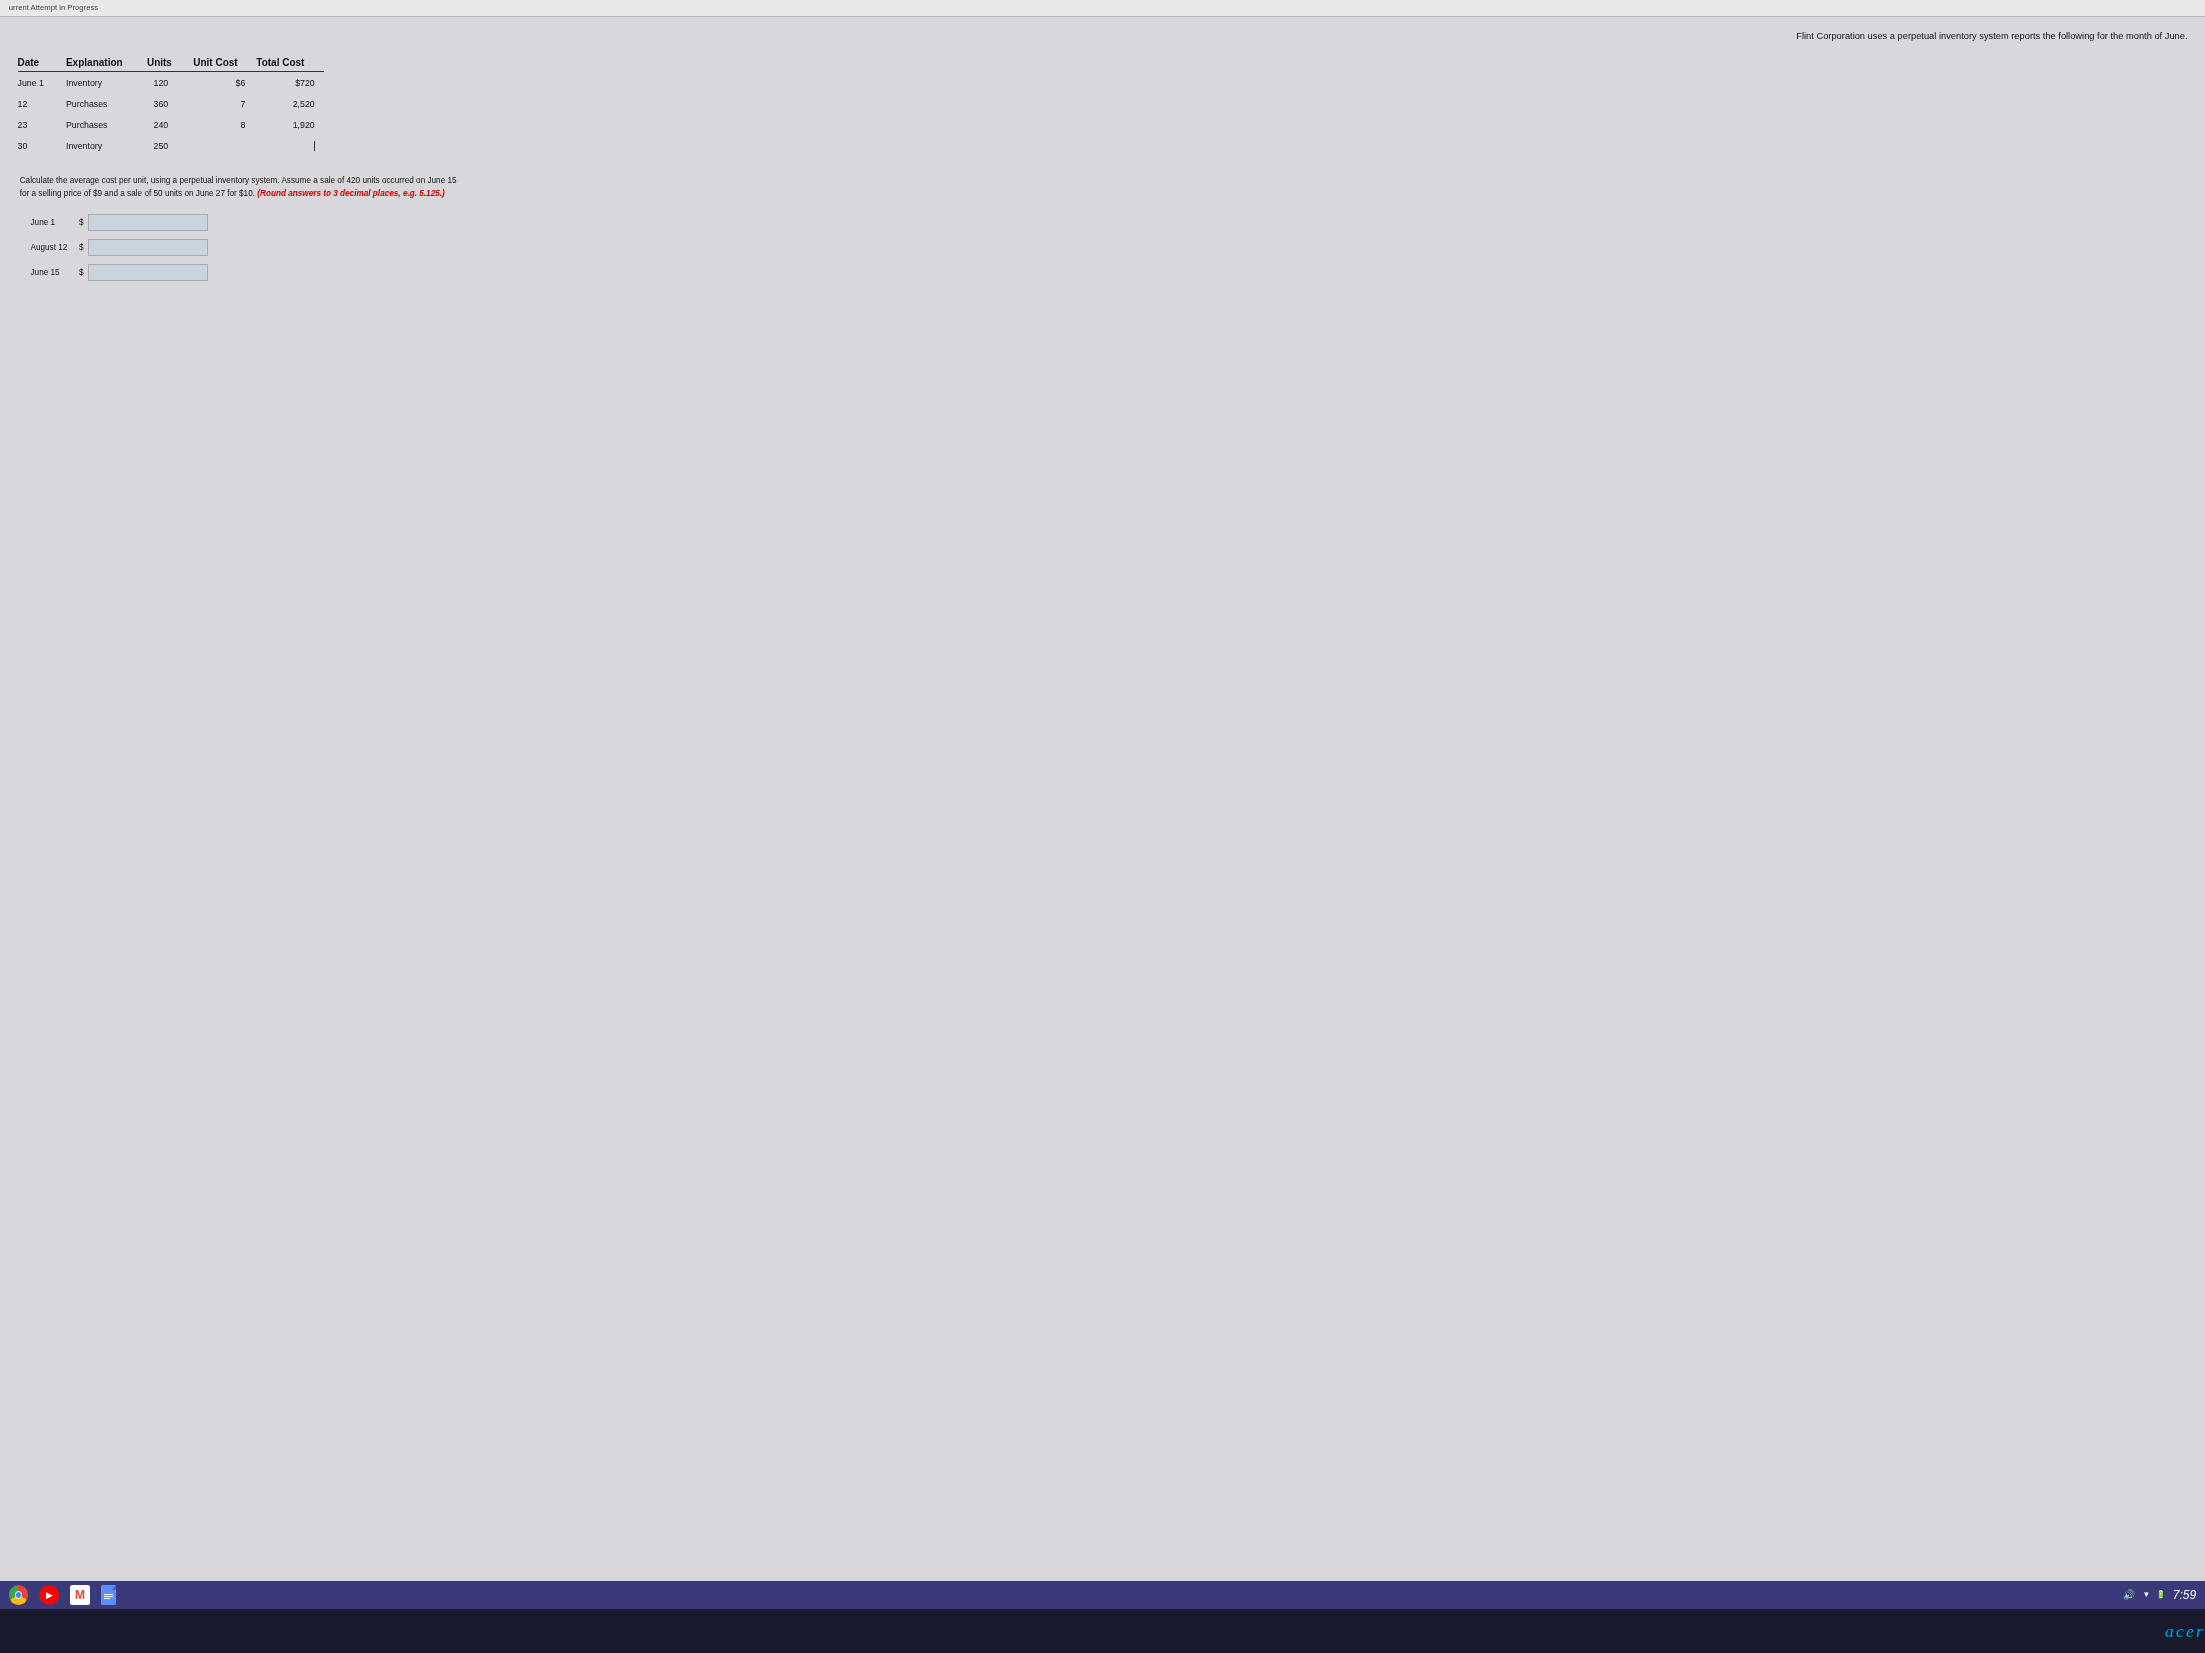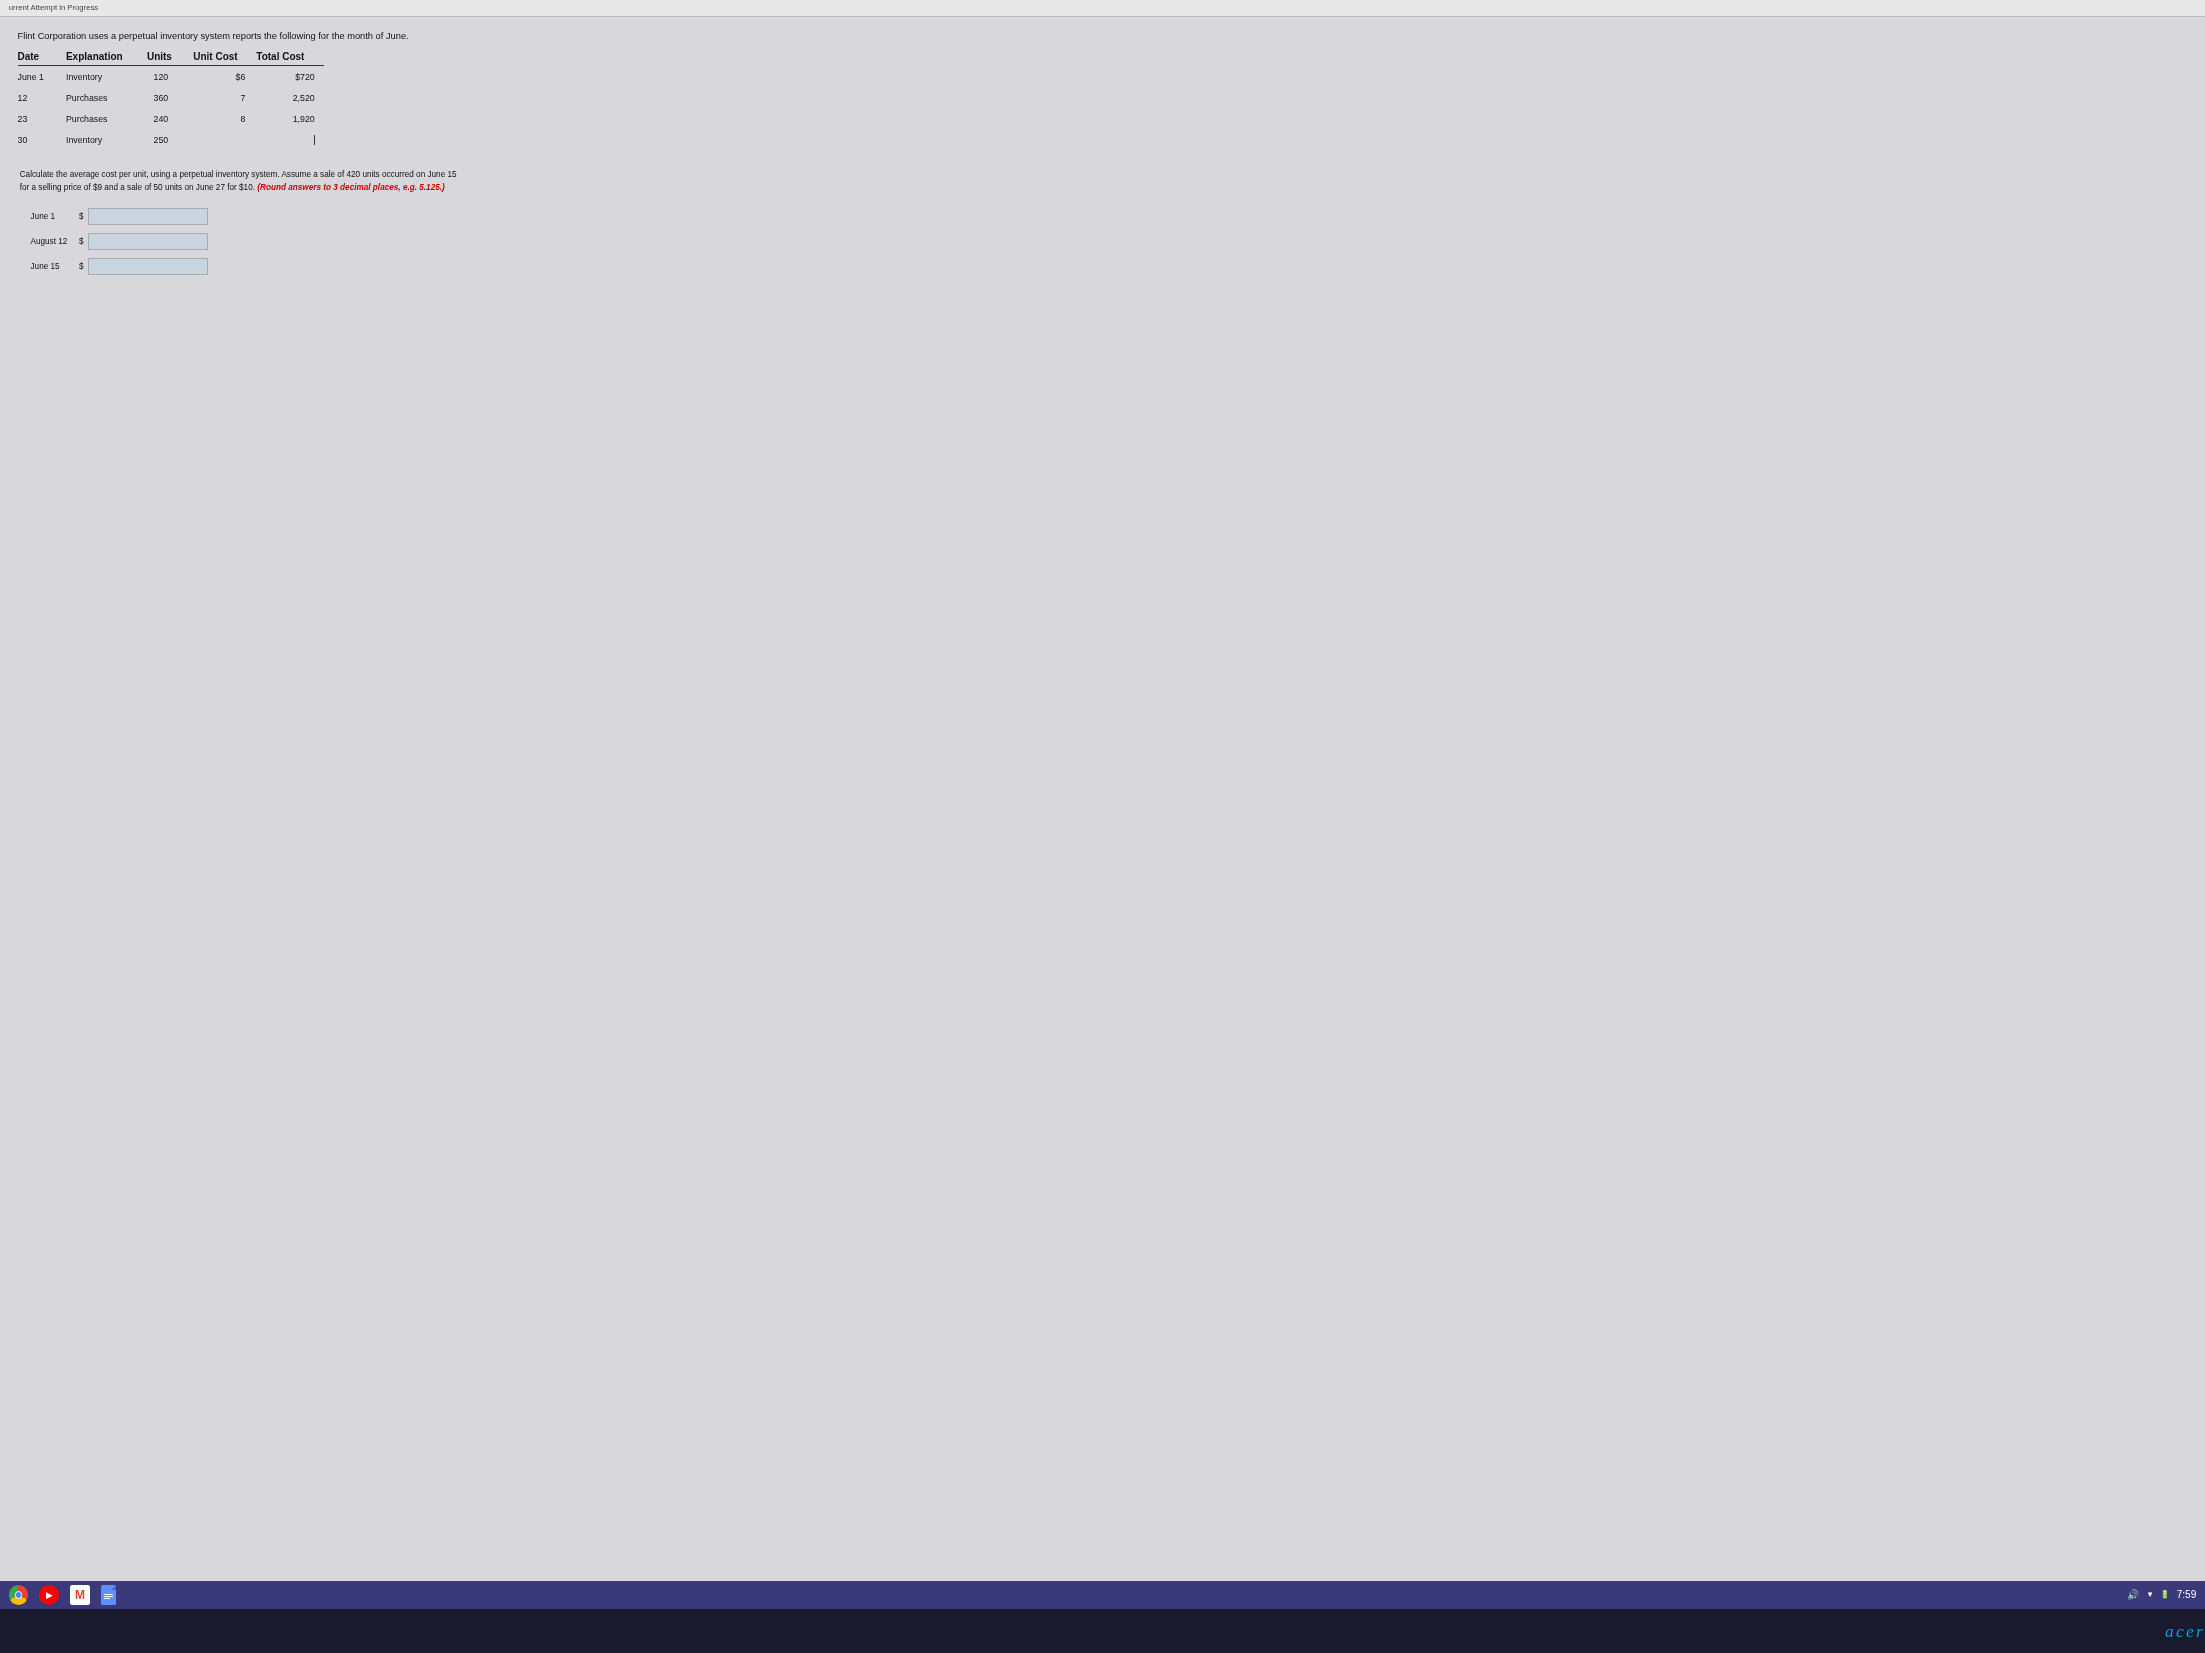--- a/index.html
+++ b/index.html
@@ -22,22 +22,23 @@
 
     .main-content {
       flex: 1;
       background-color: #d8d8dc;
       padding: 13px 17.5px;
     }
 
     .intro-text {
       font-size: 9.3px;
       color: #111;
-      margin-bottom: 5px;
+      margin-bottom: 11px;
       line-height: 1.4;
+      text-align: right;
     }
 
     .data-table {
       border-collapse: collapse;
       width: 306px;
       margin-bottom: 17.5px;
       background: transparent;
     }
 
     .data-table th {
@@ -157,21 +158,22 @@
     .taskbar-right {
       display: flex;
       align-items: center;
       gap: 6.6px;
       color: white;
       font-size: 7.7px;
     }
 
     .time-display {
       color: white;
-      font-size: 10px;
+      font-size: 12px;
+      font-style: italic;
     }
 
     .acer-bar {
       background-color: #1a1a2e;
       height: 44px;
       display: flex;
       align-items: center;
       justify-content: flex-end;
     }
 

